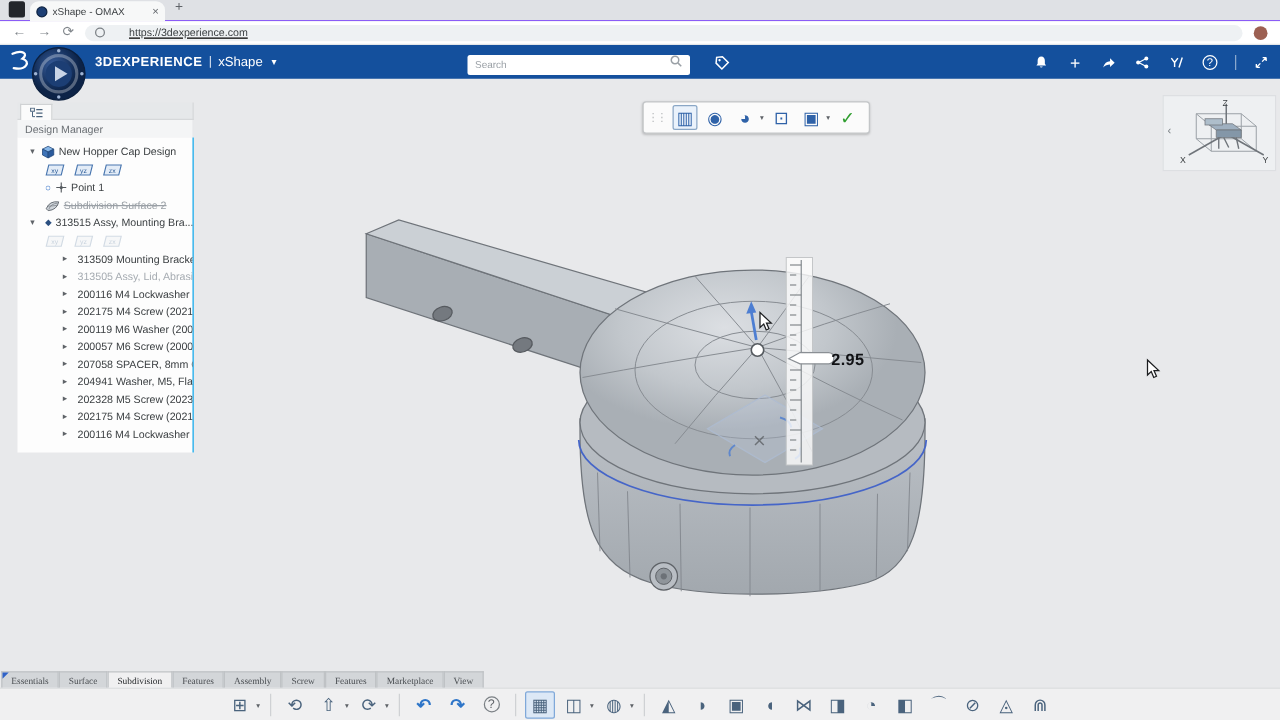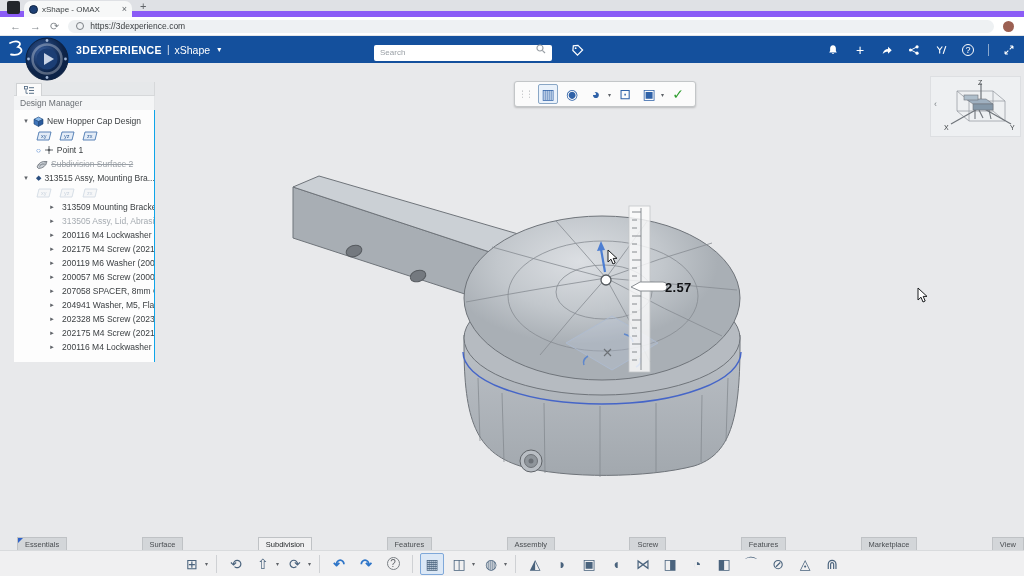--- a/index.html
+++ b/index.html
@@ -1,29 +1,29 @@
 <!DOCTYPE html>
 <html><head>
 <meta charset="utf-8">
 <style>
   * { margin:0; padding:0; box-sizing:border-box; }
   html,body { width:1024px; height:576px; overflow:hidden; font-family:"Liberation Sans",sans-serif; }
   .screen { position:relative; width:1024px; height:576px; background:#e8e9eb; }
 
   
-  .tabstrip { position:absolute; top:0; left:0; right:0; height:17px; background:#dfe1e5; border-bottom:6px solid #8b5cf6; }
+  .tabstrip { position:absolute; top:0; left:0; right:0; height:17px; background:#dfe1e5; border-bottom:1px solid #8b5cf6; }
   .win-corner { position:absolute; top:1px; left:7px; width:13px; height:13px; background:#23262b; border-radius:2px; }
   .tab { position:absolute; top:1px; left:24px; width:108px; height:16px; background:#f7f8f8; border-radius:7px 7px 0 0; display:flex; align-items:center; padding:0 5px; gap:4px; }
   .tab .fav { width:9px; height:9px; border-radius:50%; background:#1d3f74; border:1px solid #0f2443; flex:0 0 auto; }
   .tab .ttl { font-size:8px; color:#3c4043; white-space:nowrap; overflow:hidden; flex:1; }
   .tab .cls { font-size:9px; color:#5f6368; line-height:9px; cursor:default; }
   .newtab { position:absolute; top:0; left:140px; font-size:11px; color:#5f6368; }
   .urlbar { position:absolute; top:17px; left:0; right:0; height:19px; background:#ffffff; display:flex; align-items:center; gap:9px; padding:0 10px; border-bottom:1px solid #e4e6e8; }
   .nav-ic { font-size:11px; color:#80868b; line-height:11px; }
-  .omni { height:13px; flex:1; background:#eef1f3; border-radius:7px; display:flex; align-items:center; gap:6px; padding:0 8px; }
+  .omni { height:13px; flex:1; background:#eef1f3; border-radius:7px; display:flex; align-items:center; gap:19px; padding:0 8px;text-decoration:underline; }
   .omni .globe { width:8px; height:8px; border:1px solid #7b8085; border-radius:50%; position:relative; }
   .omni .url { font-size:8.5px; color:#3c4043; }
   .avatar { width:11px; height:11px; border-radius:50%; background:#9c6052; flex:0 0 auto; }
 
   
   .bluebar { position:absolute; top:36px; left:0; right:0; height:27px; background:#14509d; display:flex; align-items:center; color:#fff; }
   .brand-wrap { position:absolute; left:76px; top:0; height:27px; display:flex; align-items:center; gap:5px; }
   .brand { font-size:10.5px; font-weight:bold; letter-spacing:.4px; }
   .brand-sep { font-size:10px; opacity:.85; }
   .brand-app { font-size:10.5px; }
@@ -68,21 +68,21 @@
 
   
   .viewcube { position:absolute; right:3px; top:76px; width:91px; height:61px; background:#eef0f2; border:1px solid #dddfe2; z-index:20; }
   .vc-chev { position:absolute; left:3px; top:22px; font-size:9px; color:#7b8085; }
 
   
   .modelsvg { position:absolute; top:63px; left:0; z-index:5; }
   .dimval { position:absolute; left:665px; top:280px; z-index:15; font-size:13px; font-weight:bold; color:#101114; letter-spacing:.3px; }
 
   
-  .tabsrow { position:absolute; left:17px; right:0; top:537px; height:13px; z-index:22; display:flex; justify-content:space-between; }
+  .tabsrow { position:absolute; left:1px; right:0; top:537px; height:13px; z-index:22; display:flex; justify-content:flex-start;font-family:Liberation Serif, serif; }
   .btab { position:relative; height:13px; padding:0 7px; font-size:7.5px; color:#4a4e52; background:#d3d6d9; border:1px solid #bfc2c5; border-bottom:none; display:flex; align-items:center; }
   .btab.active { background:#f0f0f1; color:#1f2225; }
   .flag { position:absolute; left:0; top:0; width:0; height:0; border-left:5px solid #2f62c8; border-bottom:5px solid transparent; }
   .ribbon { position:absolute; left:0; right:0; top:550px; height:26px; background:#f0f0f1; border-top:1px solid #d9dbdd; z-index:21; display:flex; align-items:center; justify-content:center; gap:3px; }
   .ric { width:24px; height:22px; display:flex; align-items:center; justify-content:center; font-size:14px; color:#4a637d; border-radius:2px; position:relative; }
   .ric.blue { color:#2e75c8; font-weight:bold; }
   .ric.sel { background:#dce8f6; border:1px solid #7fa8d9; }
   .ric.help { font-size:10px; color:#5f6368; }
   .ric.help span { width:13px; height:13px; border:1px solid #7b8085; border-radius:50%; display:flex; align-items:center; justify-content:center; }
   .rcaret { font-size:6px; color:#5f6368; margin:0 1px 0 -2px; }
@@ -268,21 +268,21 @@
     <circle cx="606" cy="280" r="5" fill="#ffffff" stroke="#555a5f" stroke-width="1.3"></circle>
 
     <g transform="translate(608,250)">
       <path d="M0,0 L0,12 L3,9.2 L5,14 L7.2,13 L5.2,8.4 L9,8.4 Z" fill="#ffffff" stroke="#1b1d1f" stroke-width="1"></path>
     </g>
     <g transform="translate(918,288)">
       <path d="M0,0 L0,12 L3,9.2 L5,14 L7.2,13 L5.2,8.4 L9,8.4 Z" fill="#ffffff" stroke="#1b1d1f" stroke-width="1"></path>
     </g>
   </svg>
 
-  <span class="dimval">2.57</span>
+  <span class="dimval">2.95</span>
 
   <div class="floatbar">
     <span class="grip">⋮⋮</span>
     <span class="fic active">▥</span>
     <span class="fic">◉</span>
     <span class="fic">◕</span>
     <span class="fcaret">▾</span>
     <span class="fic">⊡</span>
     <span class="fic">▣</span>
     <span class="fcaret">▾</span>

